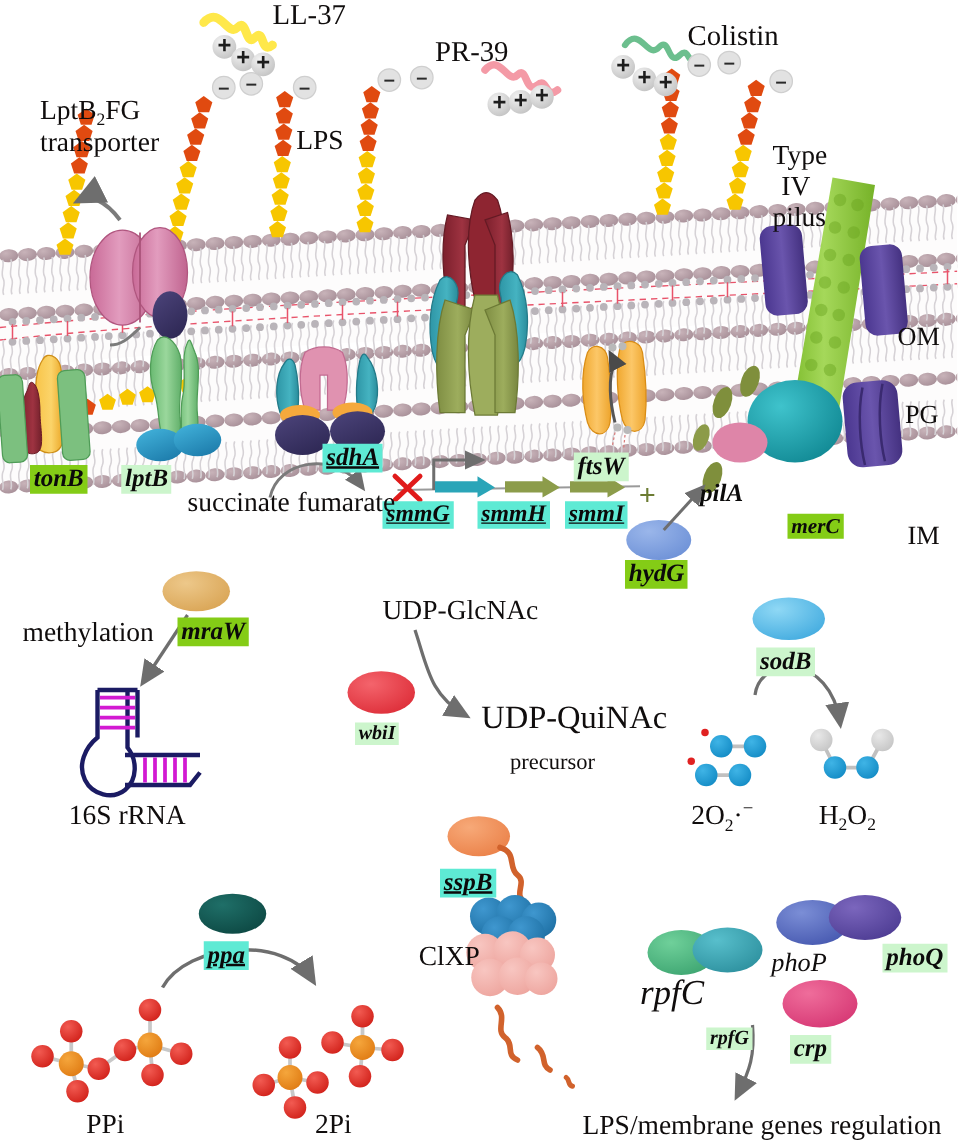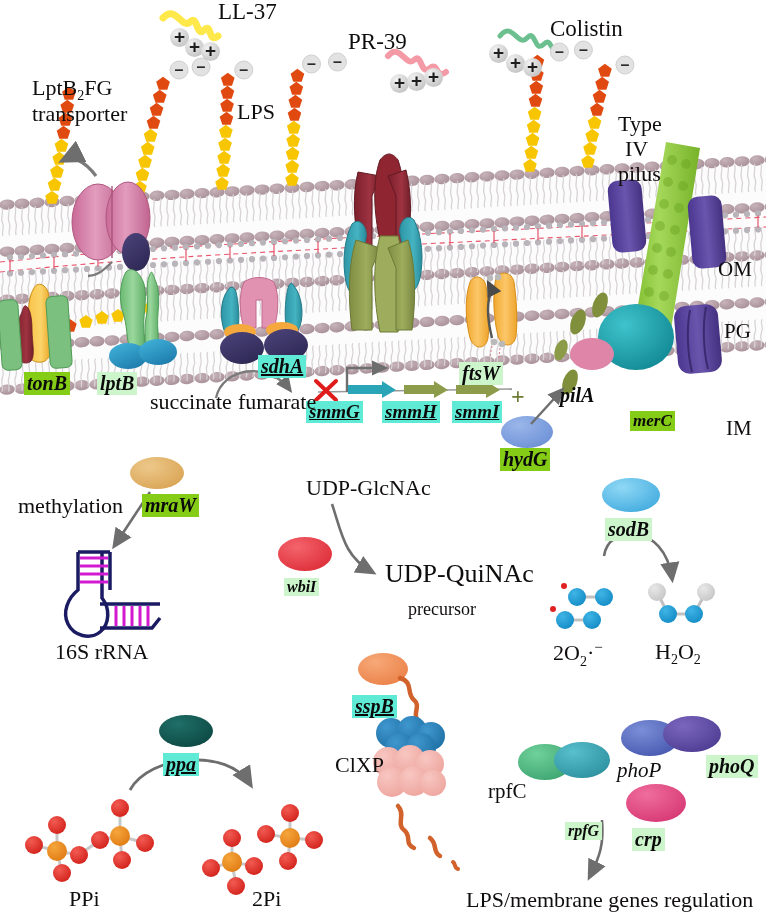--- a/index.html
+++ b/index.html
@@ -1598,20 +1598,20 @@
   <div class="lbl" style="left:553px;top:640px;font-size:22px;">2O<sub style="font-size:14px;">2</sub>·<sup style="font-size:15px;">−</sup></div>
   <div class="lbl" style="left:655px;top:640px;font-size:22px;">H<sub style="font-size:14px;">2</sub>O<sub style="font-size:14px;">2</sub></div>
 
   <div class="gene hl-pink" style="left:163px;top:753px;font-size:20px;">ppa</div>
   <div class="lbl" style="left:69px;top:887px;font-size:22px;">PPi</div>
   <div class="lbl" style="left:252px;top:887px;font-size:22px;">2Pi</div>
 
   <div class="gene hl-pink" style="left:352px;top:695px;font-size:20px;">sspB</div>
   <div class="lbl" style="left:335px;top:753px;font-size:22px;">ClXP</div>
 
-  <div class="lbl" style="left:488px;top:780px;font-size:21px;">rpfC</div>
+  <div class="lbl" style="left:512px;top:780px;font-size:28px;font-style:italic;">rpfC</div>
   <div class="gene hl-green" style="left:565px;top:822px;font-size:16px;">rpfG</div>
   <div class="lbl" style="left:617px;top:759px;font-size:21px;font-style:italic;">phoP</div>
   <div class="gene hl-green" style="left:674px;top:755px;font-size:20px;margin-left:32px;">phoQ</div>
   <div class="gene hl-green" style="left:632px;top:828px;font-size:20px;">crp</div>
   <div class="lbl" style="left:466px;top:888px;font-size:22px;">LPS/membrane genes regulation</div>
 
 </div>
 
 </body></html>

